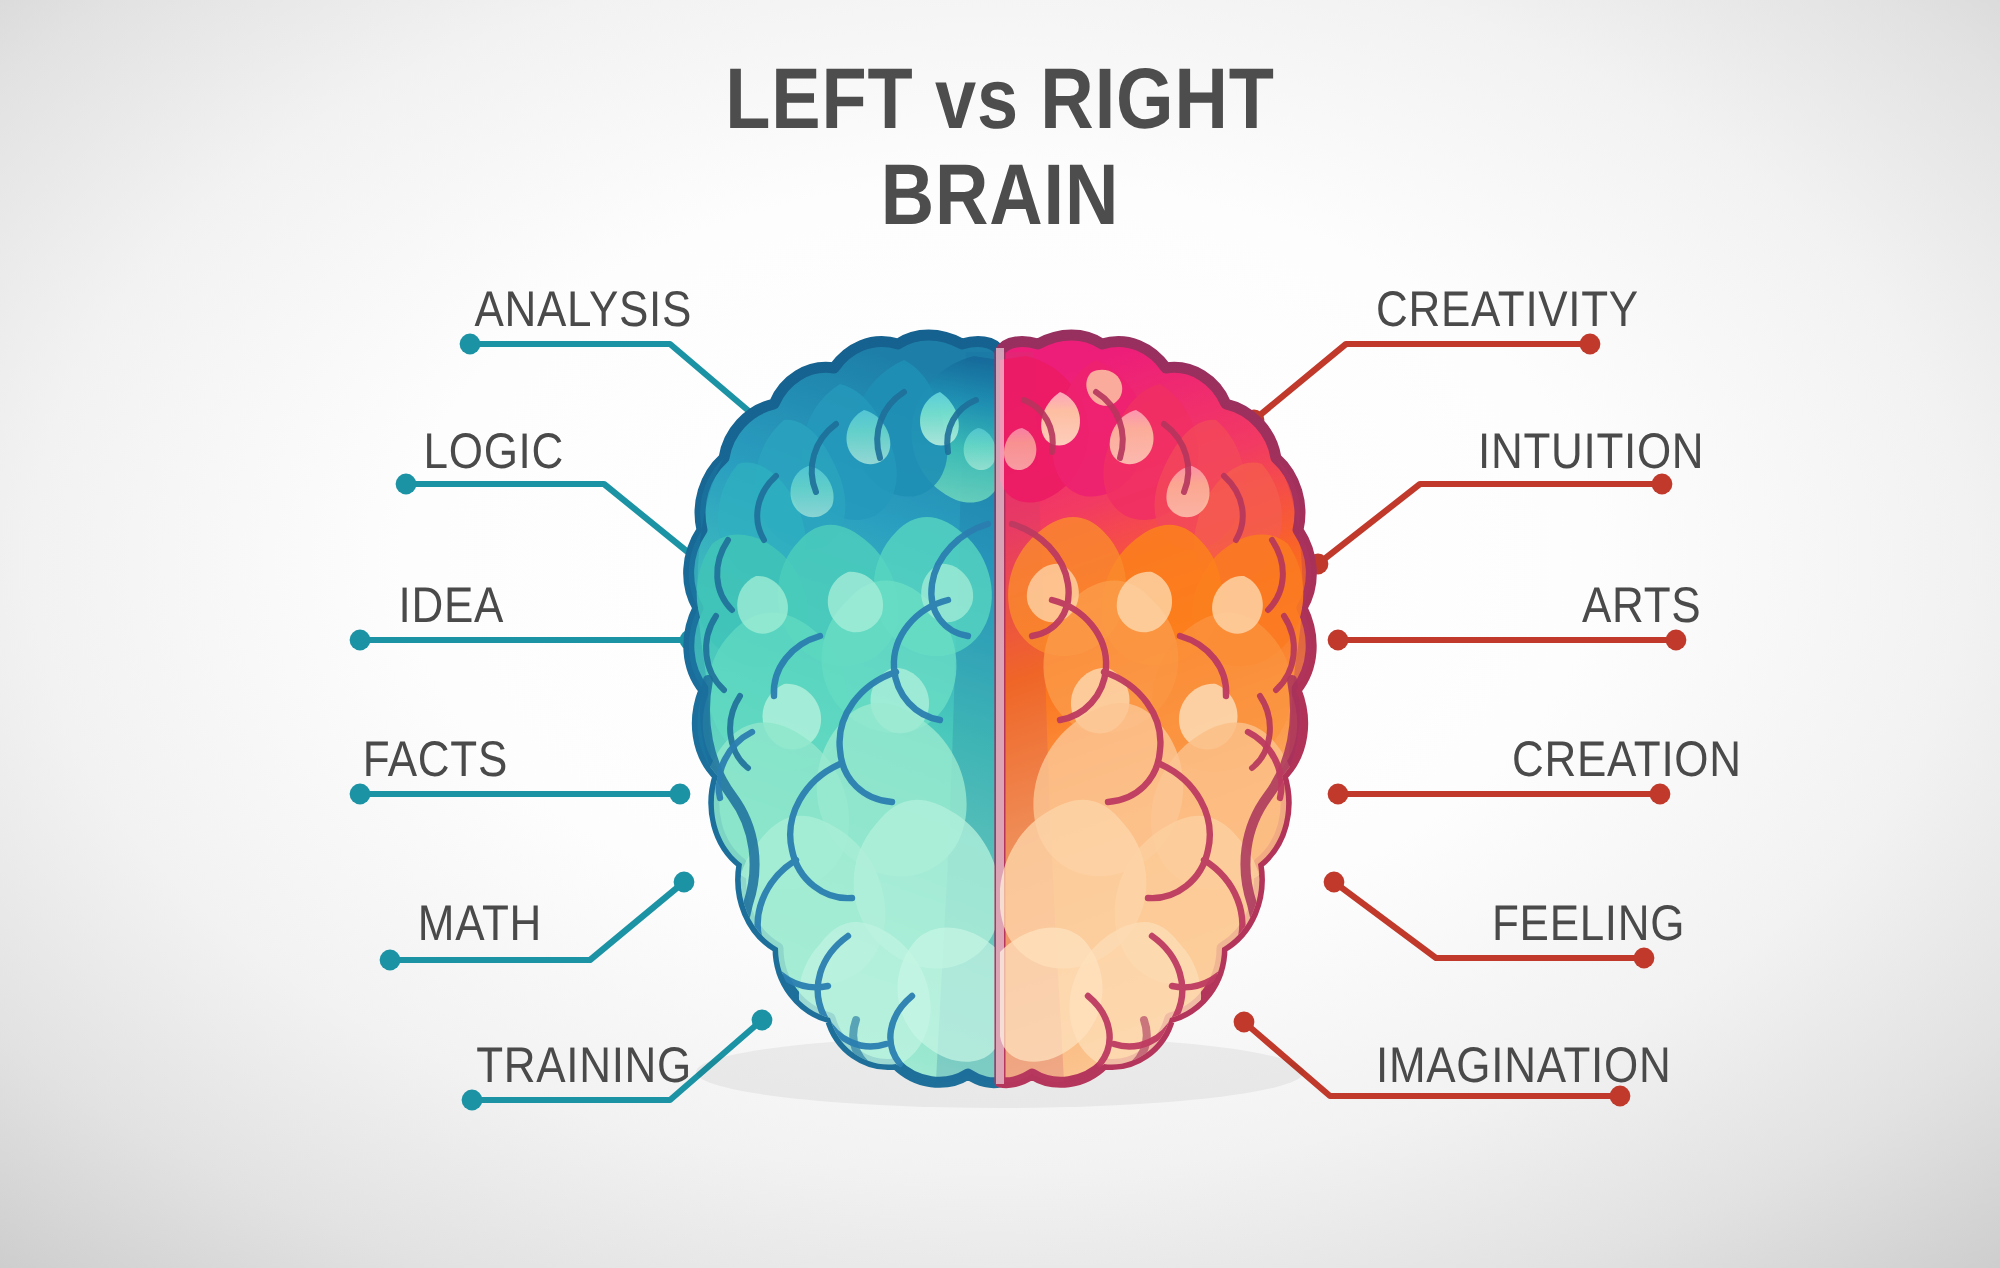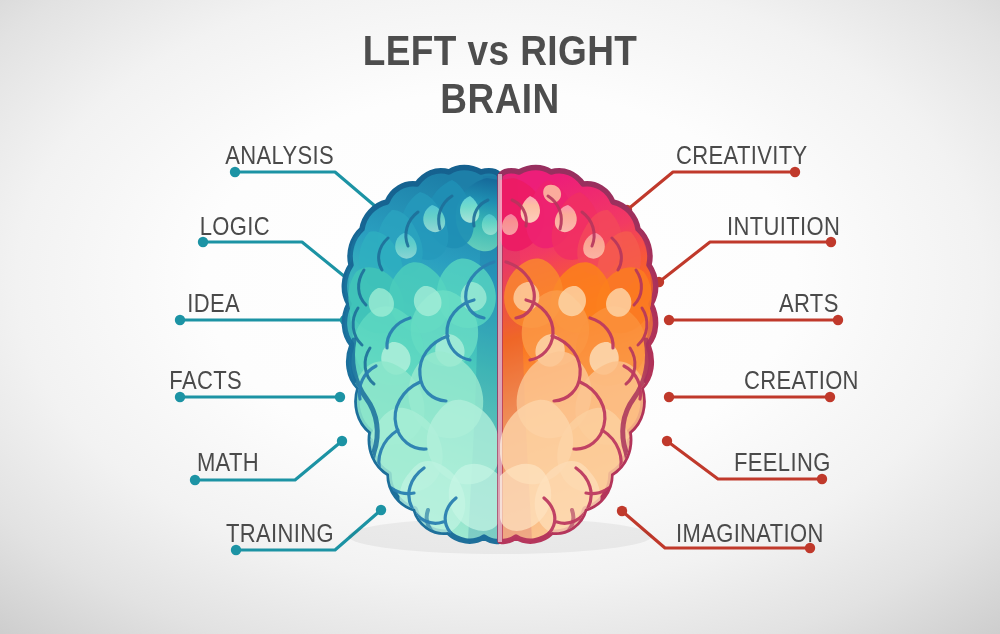--- a/index.html
+++ b/index.html
@@ -45,21 +45,21 @@
   .lbl.r{transform-origin:0% 50%;text-align:left;}
 
   
   svg.layer{position:absolute;left:0;top:0;width:1000px;height:634px;overflow:visible;}
   svg.layer.behind{z-index:1;}
   svg.brain{z-index:2;}
   .leader-l{fill:none;stroke:#1c93a4;stroke-width:3.1;stroke-linecap:round;stroke-linejoin:round;}
   .dot-l{fill:#1c93a4;}
   .leader-r{fill:none;stroke:#c0392b;stroke-width:3.1;stroke-linecap:round;stroke-linejoin:round;}
   .dot-r{fill:#c0392b;}
-  .lblwrap{position:absolute;left:4px;top:0;width:816px;height:634px;z-index:3;}
+  .lblwrap{position:absolute;left:16px;top:0;width:816px;height:634px;z-index:3;}
 </style>
 </head>
 <body>
 
 <div id="stage">
 
   <div id="title">LEFT vs RIGHT
 BRAIN</div>
 
   <svg class="layer behind" viewBox="0 0 1000 634">

